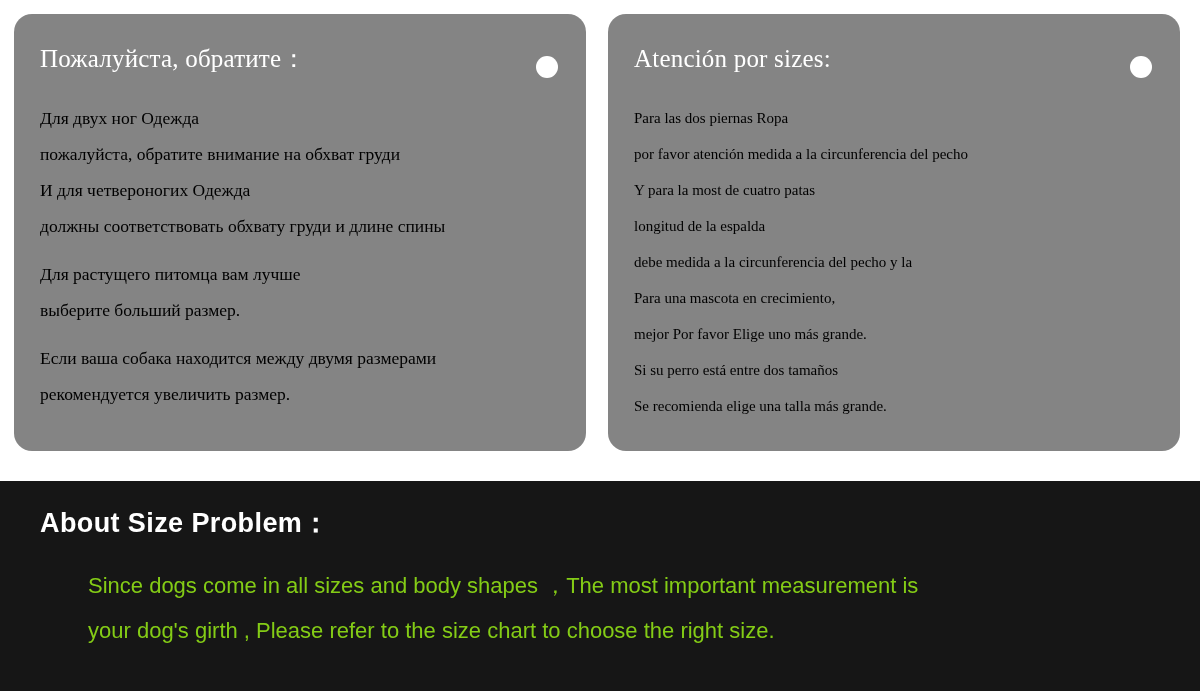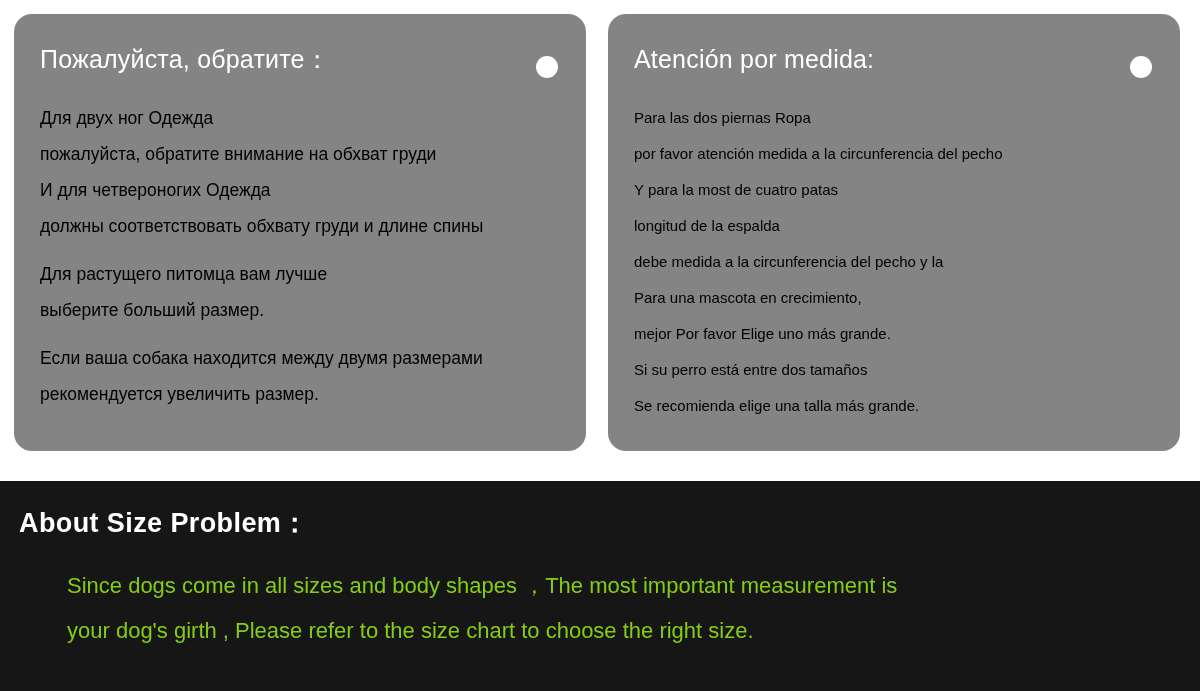--- a/index.html
+++ b/index.html
@@ -28,20 +28,21 @@
   .card {
     position: relative;
     background: #848484;
     border-radius: 18px;
     box-sizing: border-box;
     width: 572px;
     height: 437px;
     padding: 26px 24px 20px 26px;
     color: #ffffff;
     overflow: hidden;
+    font-family: Liberation Serif, serif;
   }
   .card-dot {
     position: absolute;
     top: 42px;
     right: 28px;
     width: 22px;
     height: 22px;
     border-radius: 50%;
     background: #ffffff;
   }
@@ -73,21 +74,21 @@
     line-height: 36px;
   }
   .banner {
     position: absolute;
     left: 0;
     top: 481px;
     width: 1200px;
     height: 210px;
     background: #161616;
     box-sizing: border-box;
-    padding: 24px 30px 0 19px;
+    padding: 24px 30px 0 40px;
   }
   .banner-title {
     color: #ffffff;
     font-size: 27px;
     font-weight: bold;
     letter-spacing: 0.4px;
     margin: 0 0 22px 0;
   }
   .banner-line {
     color: #84cc16;
@@ -114,21 +115,21 @@
         <div class="card-line">должны соответствовать обхвату груди и длине спины</div>
         <div class="card-line gap">Для растущего питомца вам лучше</div>
         <div class="card-line">выберите больший размер.</div>
         <div class="card-line gap">Если ваша собака находится между двумя размерами</div>
         <div class="card-line">рекомендуется увеличить размер.</div>
       </div>
     </div>
 
     <div class="card card-es">
       <div class="card-dot"></div>
-      <div class="card-title">Atención por medida:</div>
+      <div class="card-title">Atención por sizes:</div>
       <div class="card-lines">
         <div class="card-line">Para las dos piernas Ropa</div>
         <div class="card-line">por favor atención medida a la circunferencia del pecho</div>
         <div class="card-line">Y para la most de cuatro patas</div>
         <div class="card-line">longitud de la espalda</div>
         <div class="card-line">debe medida a la circunferencia del pecho y la</div>
         <div class="card-line">Para una mascota en crecimiento,</div>
         <div class="card-line">mejor Por favor Elige uno más grande.</div>
         <div class="card-line">Si su perro está entre dos tamaños</div>
         <div class="card-line">Se recomienda elige una talla más grande.</div>

